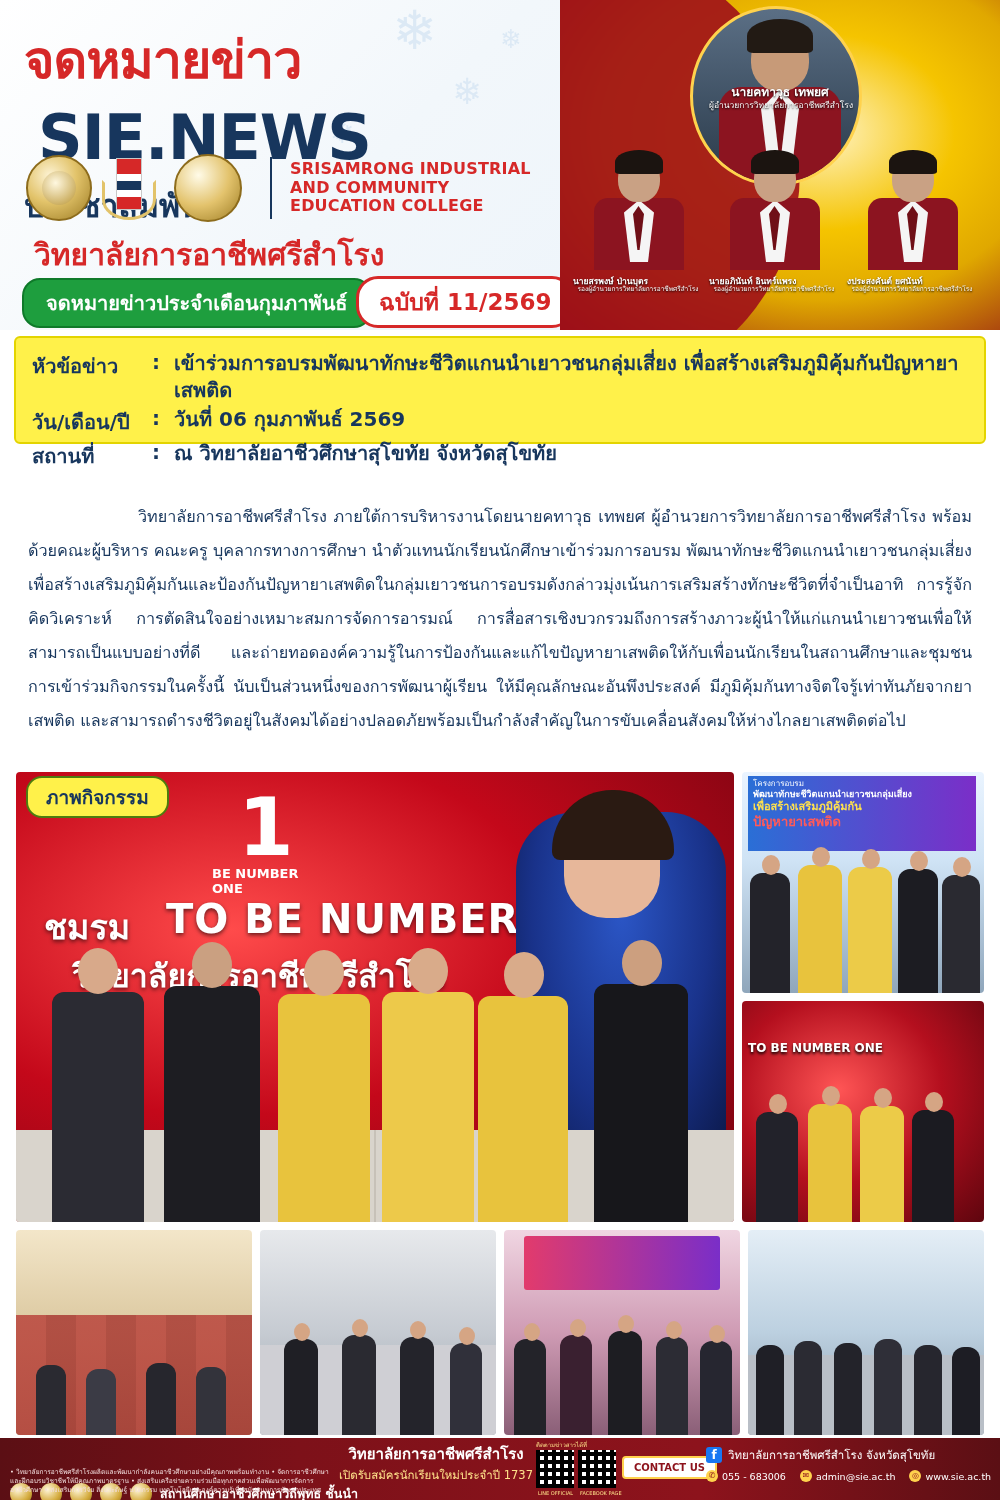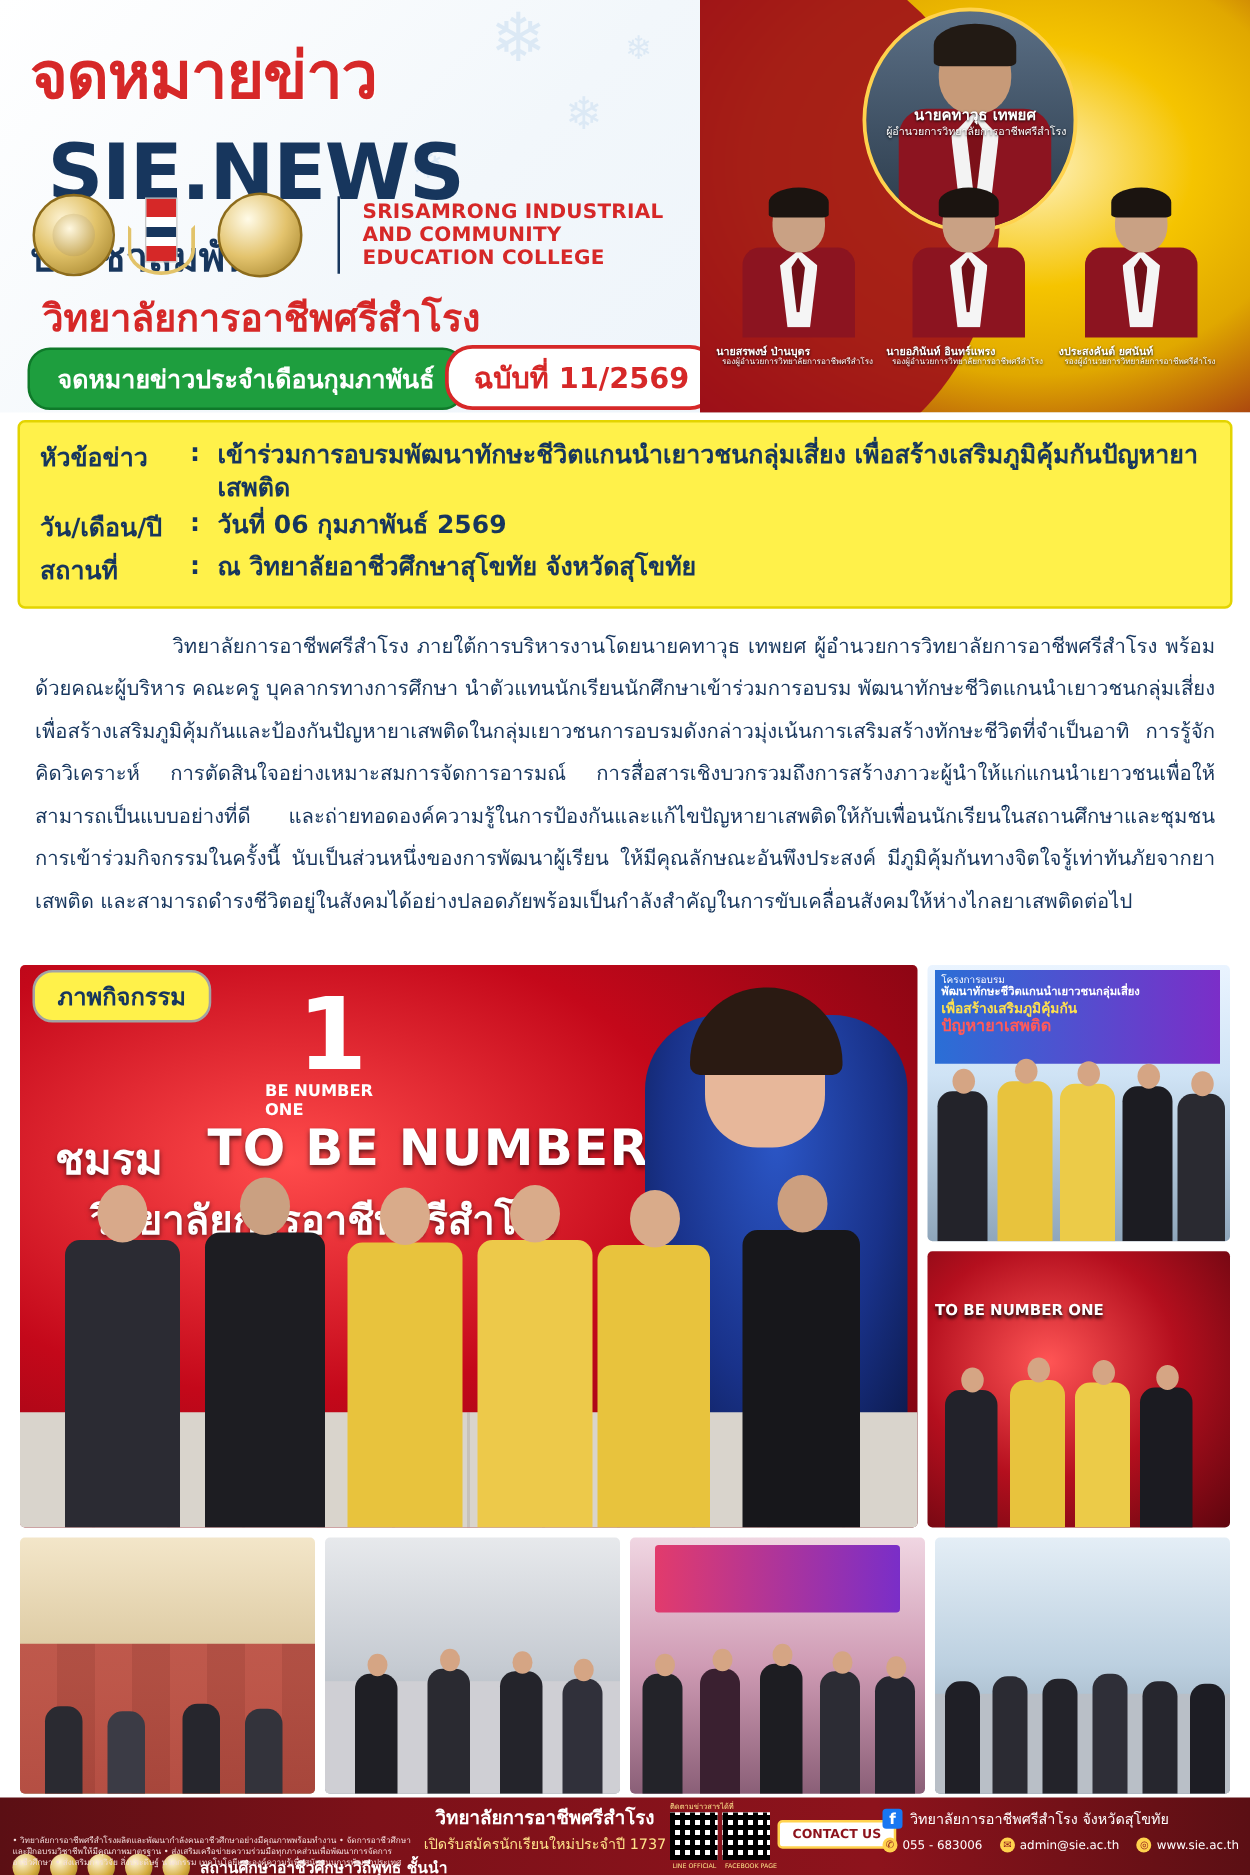--- a/index.html
+++ b/index.html
@@ -135,41 +135,41 @@
   .deputy .dhead { position:absolute; left: 36px; top: 4px; width: 42px; height: 48px; border-radius: 50% 50% 44% 44%; background:#c9a184; }
   .deputy .dhair { position:absolute; left: 33px; top: 0px; width: 48px; height: 24px; border-radius: 50% 50% 10% 10%; background:#1b1410; }
   .deputy .dbody { position:absolute; left: 12px; top: 48px; width: 90px; height: 72px; background:#8c1420; border-radius: 14px 14px 0 0; }
   .deputy .dshirt { position:absolute; left: 42px; top: 50px; width: 30px; height: 62px; background:#f5f5f5; clip-path: polygon(50% 0,100% 20%,80% 100%,20% 100%,0 20%); }
   .deputy .dtie { position:absolute; left: 51px; top: 56px; width: 11px; height: 44px; background:#6f0f17; clip-path: polygon(50% 0,100% 18%,60% 100%,40% 100%,0 18%); }
   .deputy-name { position:absolute; top: 124px; width: 130px; left: -9px; text-align:left; font-size: 8.5px; font-weight:bold; color:#fff; text-shadow:0 1px 2px #000; }
   .deputy-role { position:absolute; top: 134px; width: 150px; left: -19px; text-align:center; font-size: 6.5px; color:#fff; text-shadow:0 1px 2px #000; }
 
   
   .info-box {
-    position: absolute; left: 14px; top: 336px; width: 972px; height: 151px;
+    position: absolute; left: 14px; top: 336px; width: 972px; height: 108px;
     background: #fff14a; border: 2px solid #e3d400; border-radius: 6px;
     padding: 12px 16px;
   }
   .info-row { display:flex; align-items: flex-start; margin-bottom: 2px; }
   .info-label { width: 120px; font-size: 20px; color:#17365d; font-weight:bold; flex: none; }
   .info-colon { width: 22px; font-size: 20px; color:#17365d; font-weight:bold; flex:none; }
   .info-value { font-size: 20px; color:#17365d; font-weight:bold; line-height: 1.35; }
 
   
   .article {
     position: absolute; left: 28px; top: 500px; width: 944px;
     font-size: 16.2px; color: #17365d; line-height: 2.1;
     text-align: justify; text-indent: 110px;
   }
 
   
   .gallery { position: absolute; left: 16px; top: 772px; width: 968px; }
   .gal-label {
     position: absolute; left: 10px; top: 4px; z-index: 5;
-    background: #fff14a; border: 2px solid #a3a3a3; border-radius: 16px;
+    background: #fff14a; border: 2px solid #4d7c0f; border-radius: 16px;
     font-size: 19px; font-weight: bold; color:#17365d; padding: 4px 18px;
   }
   .row1 { display:flex; gap: 8px; }
   .big-photo {
     width: 718px; height: 450px; border-radius: 4px; overflow:hidden; position: relative;
     background: radial-gradient(ellipse at 30% 35%, #ff4b4b 0%, #c4081a 45%, #6e0410 100%);
   }
   .side-col { display:flex; flex-direction: column; gap: 8px; width: 242px; }
   .side-photo-1 { height: 221px; border-radius:4px; overflow:hidden; position:relative;
     background: linear-gradient(to bottom, #eaf4ff 0%, #cfe3f5 40%, #8fa6bb 100%); }

